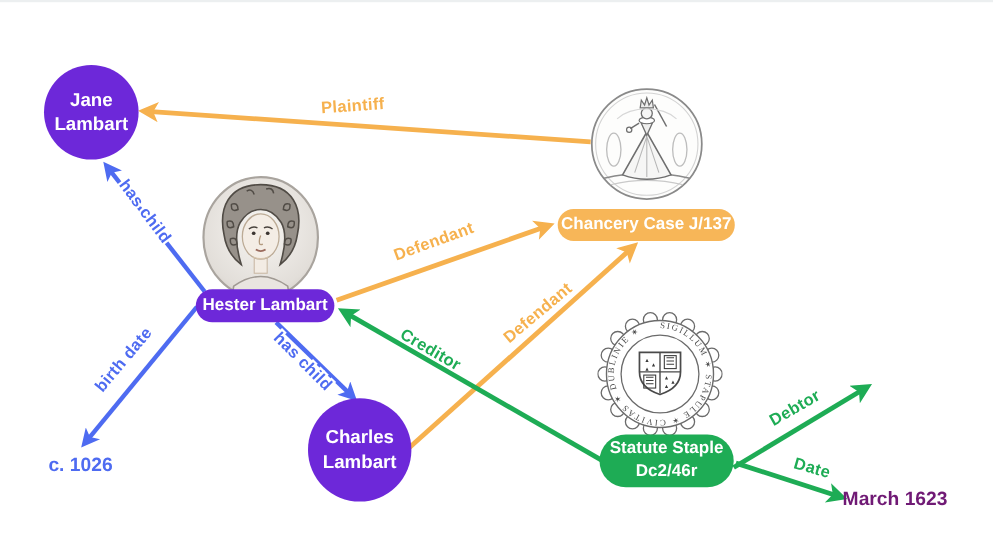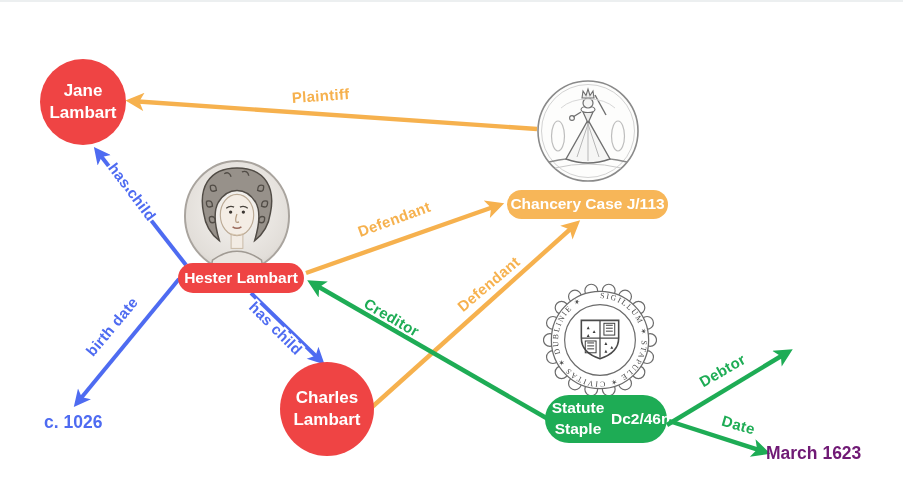--- a/index.html
+++ b/index.html
@@ -11,23 +11,23 @@
   .edges{position:absolute;left:0;top:0;width:903px;height:498px;}
   .edge-label{
     font-family:"Liberation Sans",sans-serif;font-weight:bold;font-size:15px;
     letter-spacing:.3px;paint-order:stroke;stroke:#ffffff;stroke-width:4px;
     text-anchor:middle;
   }
   .lbl-blue{fill:#4e6bf1}.lbl-orange{fill:#f6b14e}.lbl-green{fill:#1eac55}
   .node{position:absolute;display:flex;align-items:center;justify-content:center;
     color:#fff;font-weight:bold;text-align:center;box-sizing:border-box;cursor:pointer;}
   .circle{border-radius:50%;font-size:17px;line-height:1.3;}
-  .blue{background:#ef4444}.green{background:#1eac55}.orange{background:#f7b658}
+  .blue{background:#6d28d9}.green{background:#1eac55}.orange{background:#f7b658}
   .pill{border-radius:999px;font-size:15.5px;white-space:nowrap;line-height:1.3;}
-  .pill2{border-radius:24px;font-size:15.5px;line-height:1.35;}
+  .pill2{border-radius:24px;font-size:15.5px;line-height:1.35;flex-direction:column;}
   .node-jane{left:40px;top:57px;width:86px;height:86px;}
   .node-charles{left:280px;top:360px;width:94px;height:94px;}
   .node-george{left:753px;top:261px;width:88px;height:88px;}
   .node-hester{left:178px;top:261px;width:126px;height:30px;}
   .node-chancery{left:507px;top:188px;width:161px;height:29px;}
   .node-staple{left:545px;top:393px;width:122px;height:48px;}
   .value-text{position:absolute;font-weight:bold;font-size:17.5px;white-space:nowrap;}
   .val-blue{color:#4e6bf1;left:44px;top:410px;}
   .val-green{color:#701a75;left:766px;top:441px;}
   .img{position:absolute;}
@@ -169,21 +169,21 @@
   <div class="node circle blue node-charles">
     <span>Charles Lambart</span>
   </div>
 
   <div class="node pill blue node-hester">
     <span>Hester Lambart</span>
   </div>
 
 
   <div class="node pill orange node-chancery">
-    <span>Chancery Case J/113</span>
+    <span>Chancery Case J/137</span>
   </div>
 
   <div class="node pill2 green node-staple">
     <span>Statute Staple</span>
     <span>Dc2/46r</span>
   </div>
 
   <div class="value-text val-blue">c. 1026</div>
   <div class="value-text val-green">March 1623</div>
 

